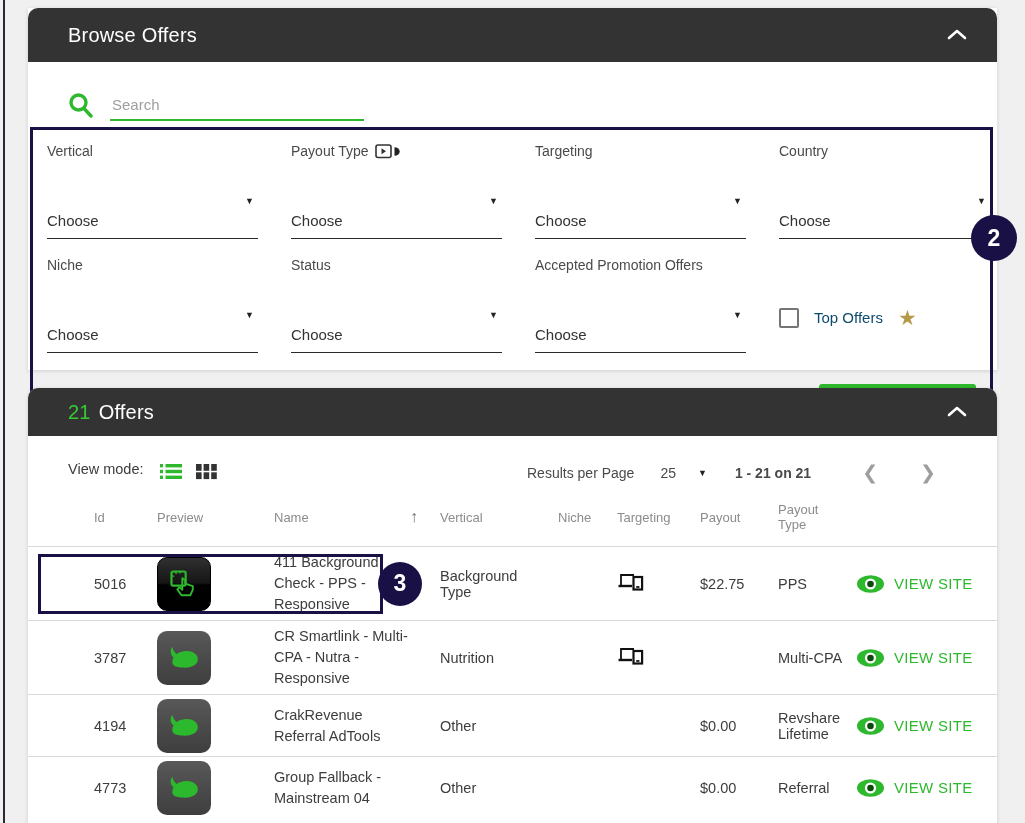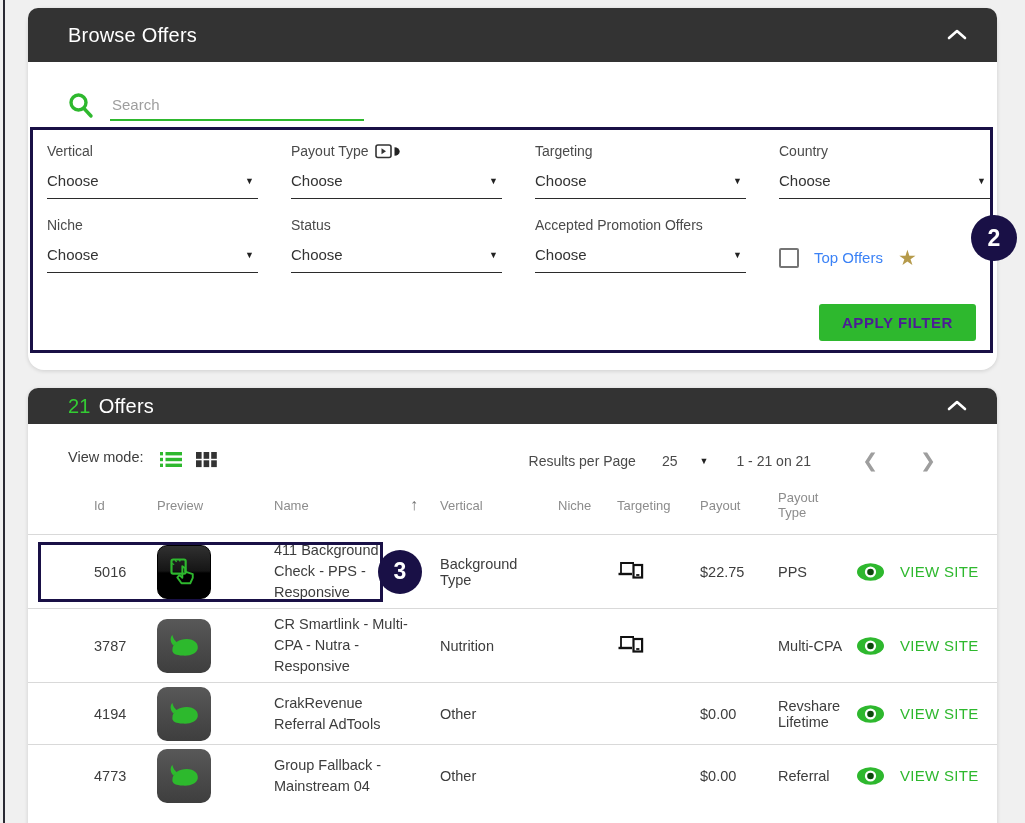--- a/index.html
+++ b/index.html
@@ -6,21 +6,21 @@
   html,body { width:1025px; height:823px; }
   body {
     font-family:"Liberation Sans", sans-serif;
     background:#f0f0f0;
     position:relative;
     overflow:hidden;
     color:#3d3d3d;
   }
   .side-edge { position:absolute; left:3px; top:0; bottom:0; width:2px; background:#2a2a33; }
 
-  .card { margin-left:28px; width:969px; background:#fff; border-radius:16px;
+  .card { margin-left:28px; width:969px; background:#fff; border-radius:0;
           box-shadow:0 1px 4px rgba(0,0,0,.14); position:relative; }
   .card-hd { background:#333333; border-radius:10px 10px 0 0; display:flex; align-items:center; padding:0 26px 0 40px; }
   .card-hd .spacer { flex:1; }
   .hd-title { color:#fff; font-size:20px; letter-spacing:.2px; }
   .chev-btn { background:none; border:none; cursor:pointer; padding:4px; }
 
   
   #browseCard { margin-top:8px; height:362px; }
   #browseCard .card-hd { height:54px; }
   #browseCard .body { padding:28px 8px 24px 8px; }
@@ -29,49 +29,49 @@
   .search-icon { margin:0 16px 2px 0; }
   .search-input { width:254px; border:none; border-bottom:2px solid #2eb82e; outline:none;
                   font:15px "Liberation Sans",sans-serif; padding:6px 2px; color:#333; background:transparent; }
   .search-input::placeholder { color:#9e9e9e; }
 
   .filter-box { border:3px solid #191046; margin:0 -4px 0 -6px; padding:12px 10px 4px 10px; position:relative; }
   .filter-grid { display:grid; grid-template-columns:211px 211px 211px 211px; column-gap:33px; row-gap:17px; padding-left:4px; }
   .f-label { font-size:14px; color:#4a4a4a; display:flex; align-items:center; gap:6px; height:18px; }
   .f-select { display:flex; align-items:center; justify-content:space-between;
               border-bottom:1px solid #2b2b2b; padding:12px 4px 9px 0; cursor:pointer; }
-  .f-value { font-size:15px; color:#333; }
+  .f-value { font-size:15px; color:#333;margin-top:40px; }
   .caret { font-size:9px; color:#222; }
 
   .topoffers { display:flex; align-items:center; gap:15px; margin-top:26px; }
   .checkbox { width:20px; height:20px; border:2px solid #757575; border-radius:2px; background:#fff; cursor:pointer; }
-  .topoffers .lbl { font-size:15px; color:#3b82f6; }
+  .topoffers .lbl { font-size:15px; color:#0c4a6e; }
   .star { color:#b59a4a; font-size:21px; line-height:1; }
 
   .apply-row { display:flex; justify-content:flex-end; padding:31px 4px 5px 0; }
   .apply-btn { background:#2eb82e; color:#4c1d95; border:none; border-radius:3px;
                font:bold 15px "Liberation Sans",sans-serif; letter-spacing:.6px;
                padding:0 23px; height:37px; cursor:pointer; }
 
   .badge { position:absolute; background:#191046; color:#fff; border-radius:50%;
            width:46px; height:46px; display:flex; align-items:center; justify-content:center;
            font-size:23px; font-weight:bold; z-index:5; }
   #badge2 { right:-27px; top:85px; }
 
   
   #offersCard { margin-top:18px; height:480px; border-radius:10px 10px 0 0; }
-  #offersCard .card-hd { height:36px; }
+  #offersCard .card-hd { height:48px; }
   .count-green { color:#33cc33; margin-right:8px; }
 
   .toolbar { display:flex; padding:25px 40px 18px 40px; }
   .vm-label { font-size:14.5px; color:#3d3d3d; margin-right:14px; }
   .vm-btn { background:none; border:none; cursor:pointer; padding:2px; margin-right:10px; display:inline-flex; }
   .toolbar .right { margin-left:auto; display:flex; align-items:center; color:#4a4a4a; font-size:14px; }
   .rpp-select { display:flex; align-items:center; gap:22px; margin:0 28px 0 26px; cursor:pointer; }
-  .page-range { margin-right:30px; }
+  .page-range { margin-right:30px;font-weight:bold; }
   .pg-btn { background:none; border:none; color:#9e9e9e; font-size:19px; cursor:pointer; padding:0 21px; }
 
   
   .thead, .trow { display:flex; align-items:center; }
   .c-dot   { width:56px;  padding-left:22px; }
   .c-id    { width:64px;  padding-left:10px; }
   .c-prev  { width:110px; padding-left:9px; }
   .c-name  { width:152px; padding-left:16px; }
   .c-sort  { width:30px; }
   .c-vert  { width:118px; padding-right:30px; }
@@ -86,21 +86,21 @@
   .sort-arrow { color:#757575; font-size:16px; cursor:pointer; }
 
   .trow { border-top:1px solid #d9d9d9; font-size:14.5px; }
   .trow.tall { min-height:74px; }
   .trow.short { min-height:62px; }
   .dot { width:11px; height:11px; border-radius:50%; background:#1fc41f; }
   .thumb { width:54px; height:54px; border-radius:10px; display:flex; align-items:center; justify-content:center; cursor:pointer; }
   .thumb.black { background:linear-gradient(180deg,#303030 0%,#151515 48%,#000 52%,#000 100%); border:1px solid #000; }
   .thumb.gray  { background:linear-gradient(180deg,#585858,#3e3e3e); }
   .name-txt { line-height:21px; }
-  .view-site { display:flex; align-items:center; gap:15px; color:#2eb82e; text-decoration:none;
+  .view-site { display:flex; align-items:center; gap:9px; color:#2eb82e; text-decoration:none;
                font-size:15px; letter-spacing:.3px; cursor:pointer; }
 
   #row1 { position:relative; }
   .ann-box3 { position:absolute; left:10px; top:7px; width:345px; height:60px;
               border:3px solid #191046; pointer-events:none; }
   #badge3 { left:350px; top:50%; transform:translateY(-50%); width:44px; height:44px; }
 </style>
 </head>
 <body>
 

